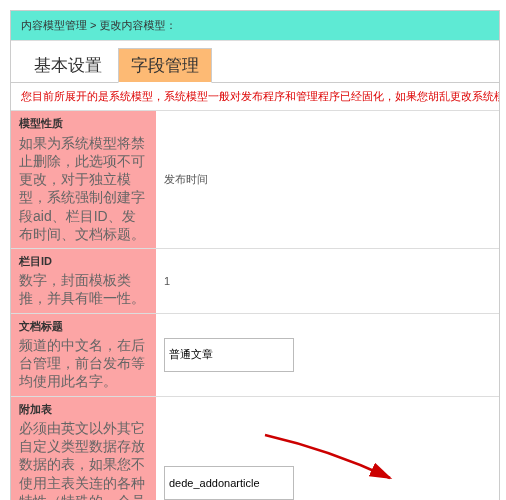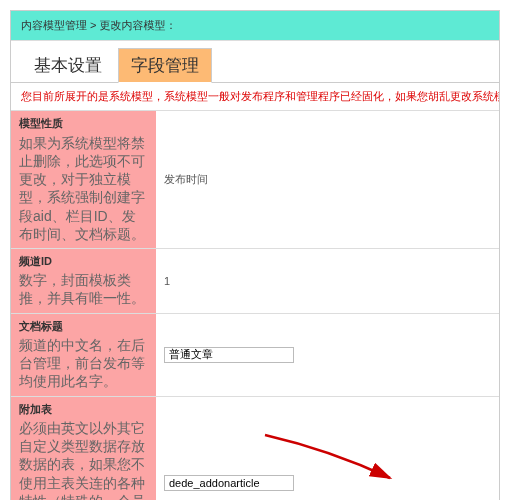--- a/index.html
+++ b/index.html
@@ -9,21 +9,21 @@
 .tabs{padding:6px 10px 0;border-bottom:1px solid #ccc;background:#fff}
 .tab{display:inline-block;padding:5px 12px;font-size:17px;color:#333;border:1px solid transparent;cursor:pointer;position:relative;top:1px}
 .tab.active{border:1px solid #ccc;border-bottom:1px solid #fff;background:#fdba74}
 .warning{padding:6px 10px;color:#d00;font-size:11px;line-height:1.4;border-bottom:1px solid #ddd;white-space:nowrap;overflow:hidden}
 table{width:100%;border-collapse:collapse}
 td{border-bottom:1px solid #ddd;padding:5px 8px;vertical-align:middle;font-size:11px;color:#444}
 td.label{width:145px;background:#fca5a5;line-height:1.4}
 td.label .title{font-weight:bold;color:#333;margin-bottom:2px}
 td.label .desc{color:#666;font-size:14px;line-height:1.3}
 td.value{color:#555}
-input[type=text]{border:1px solid #bbb;padding:2px 4px;font-size:11px;width:130px;height:16px}
+input[type=text]{border:1px solid #bbb;padding:2px 4px;font-size:11px;width:130px;height:34px}
 .arrow{position:absolute;pointer-events:none}
 </style>
 </head>
 <body>
 
 <div class="container">
   <div class="breadcrumb">内容模型管理 &gt; 更改内容模型：</div>
   <div class="tabs">
     <span class="tab">基本设置</span>
     <span class="tab active">字段管理</span>
@@ -33,21 +33,21 @@
     <tbody>
         <tr>
           <td class="label">
             <div class="title">模型性质</div>
             <div class="desc">如果为系统模型将禁止删除，此选项不可更改，对于独立模型，系统强制创建字段aid、栏目ID、发布时间、文档标题。</div>
           </td>
           <td class="value">发布时间</td>
         </tr>
     <tr>
           <td class="label">
-            <div class="title">频道ID</div>
+            <div class="title">栏目ID</div>
             <div class="desc">数字，封面模板类推，并具有唯一性。</div>
           </td>
           <td class="value">1</td>
         </tr>
     <tr>
           <td class="label">
             <div class="title">文档标题</div>
             <div class="desc">频道的中文名，在后台管理，前台发布等均使用此名字。</div>
           </td>
           <td class="value"><input type="text" value="普通文章" style=""></td>

